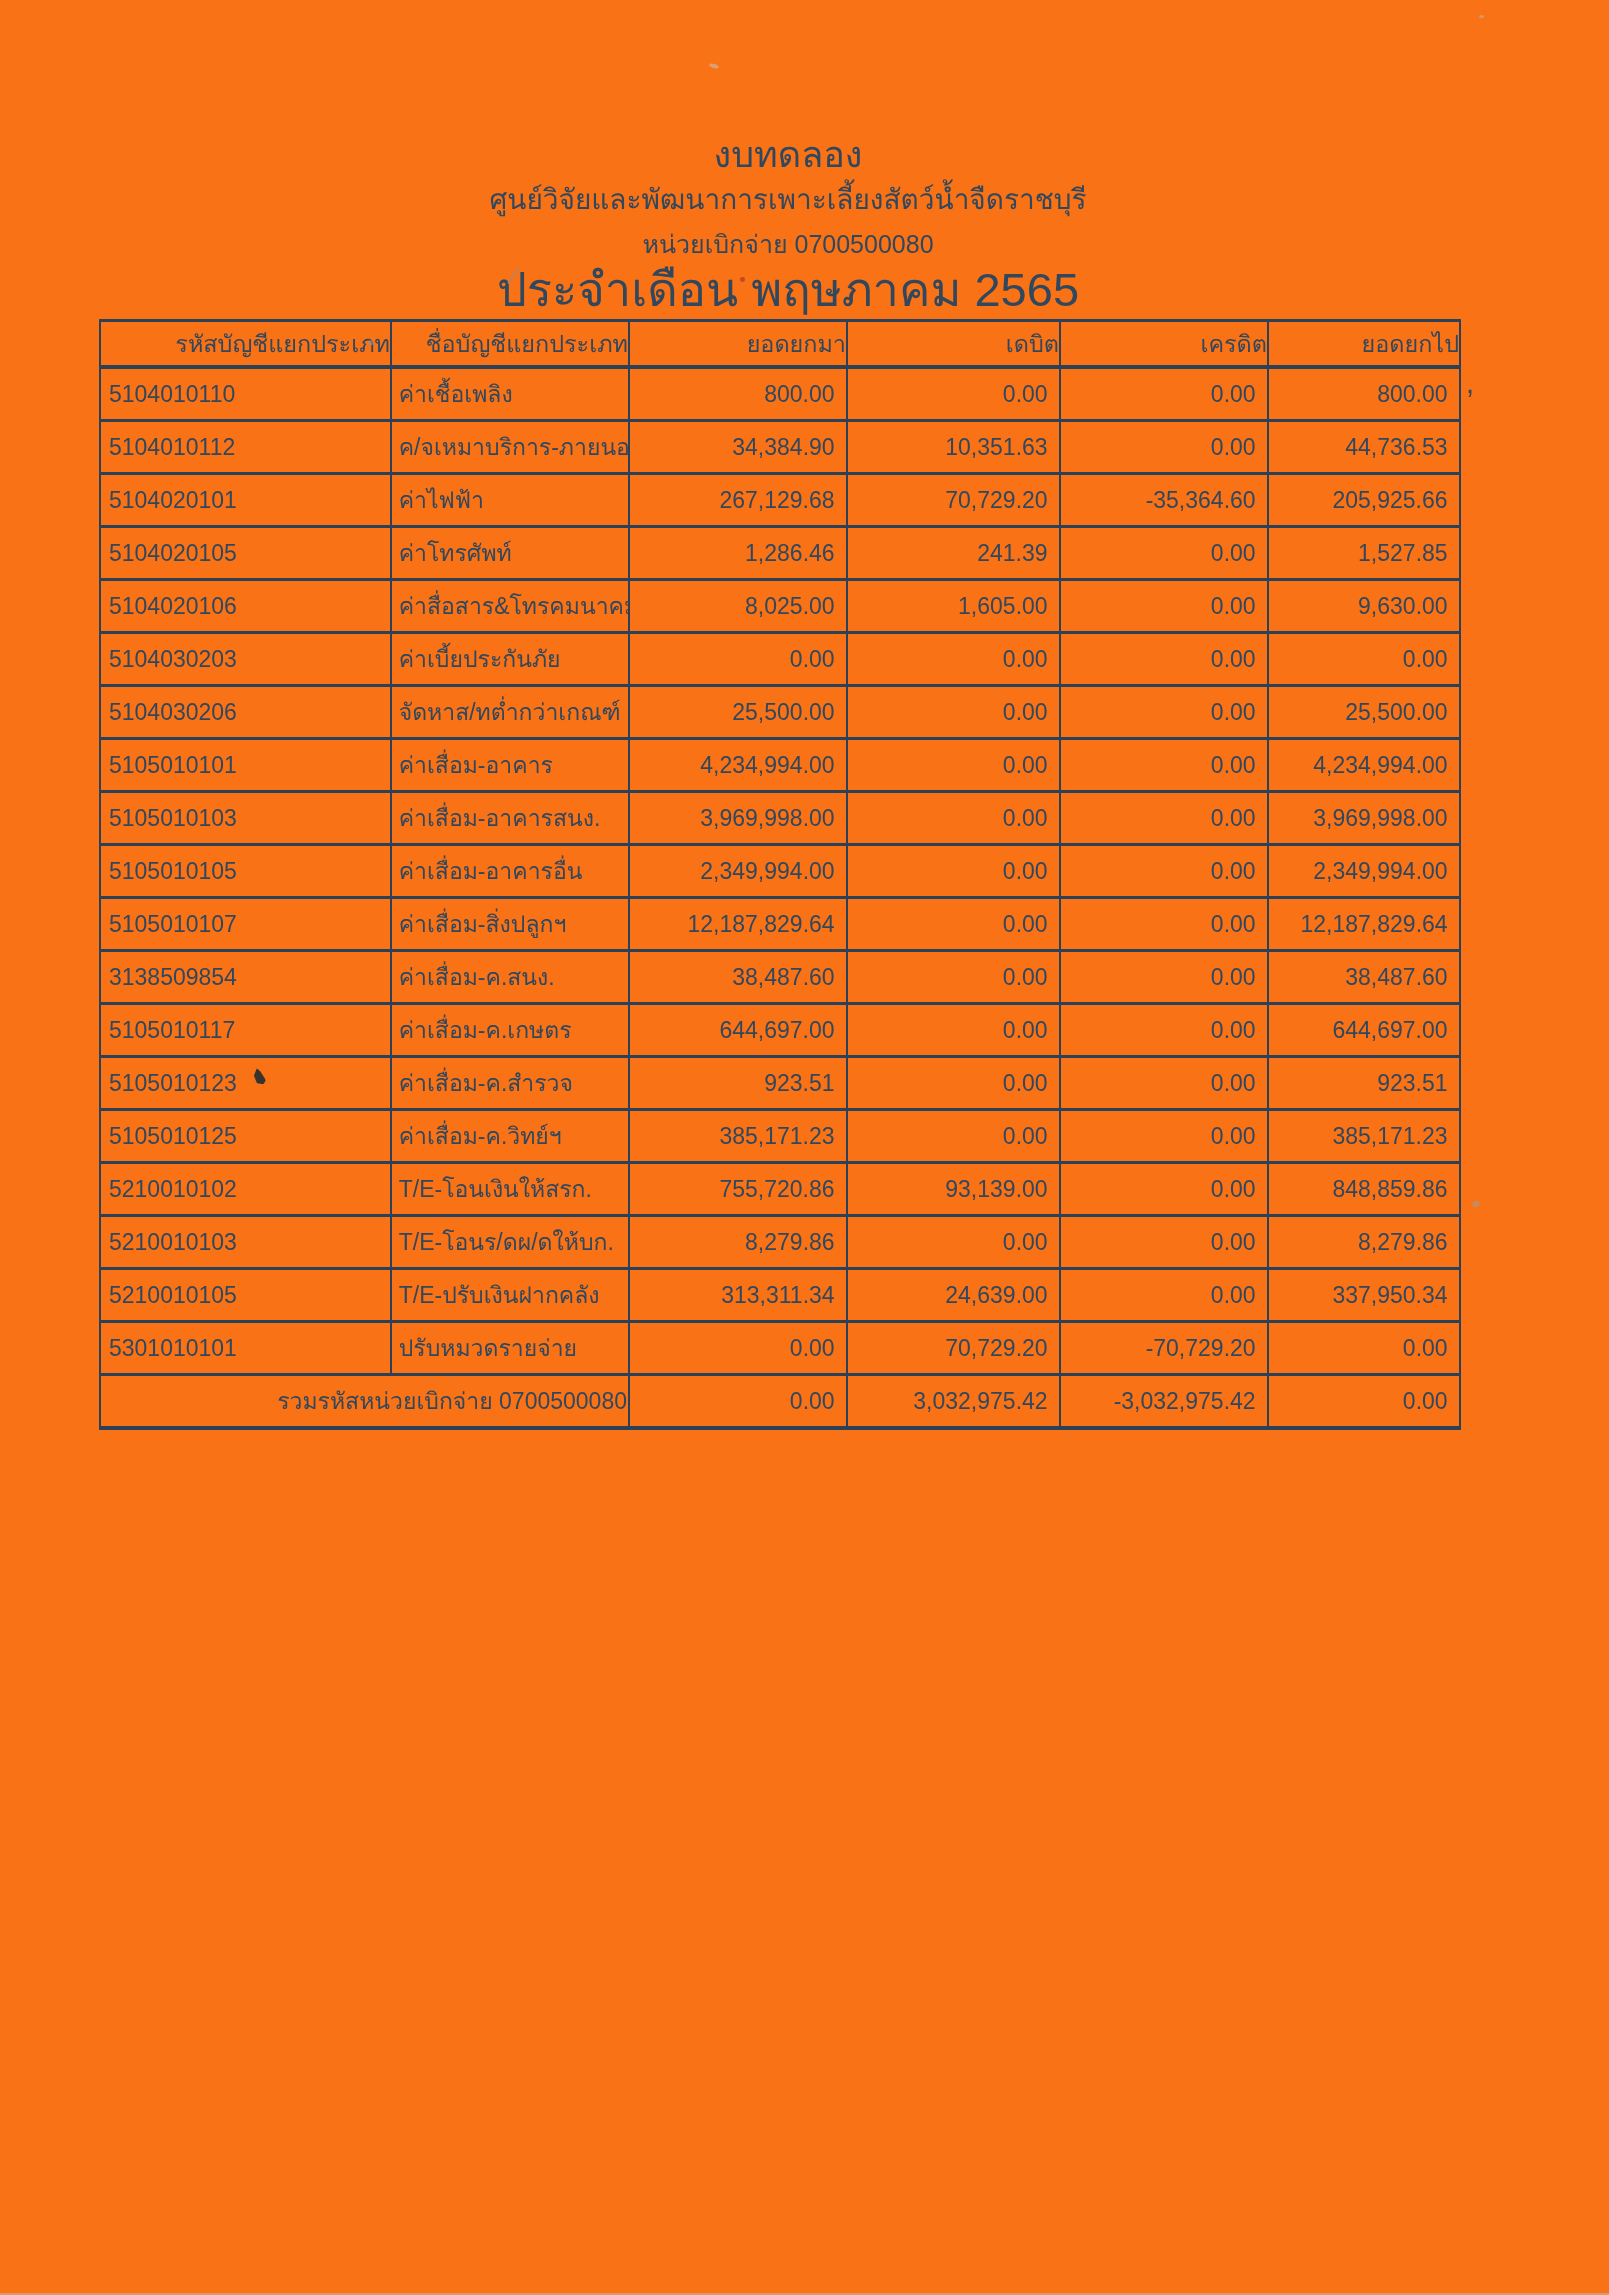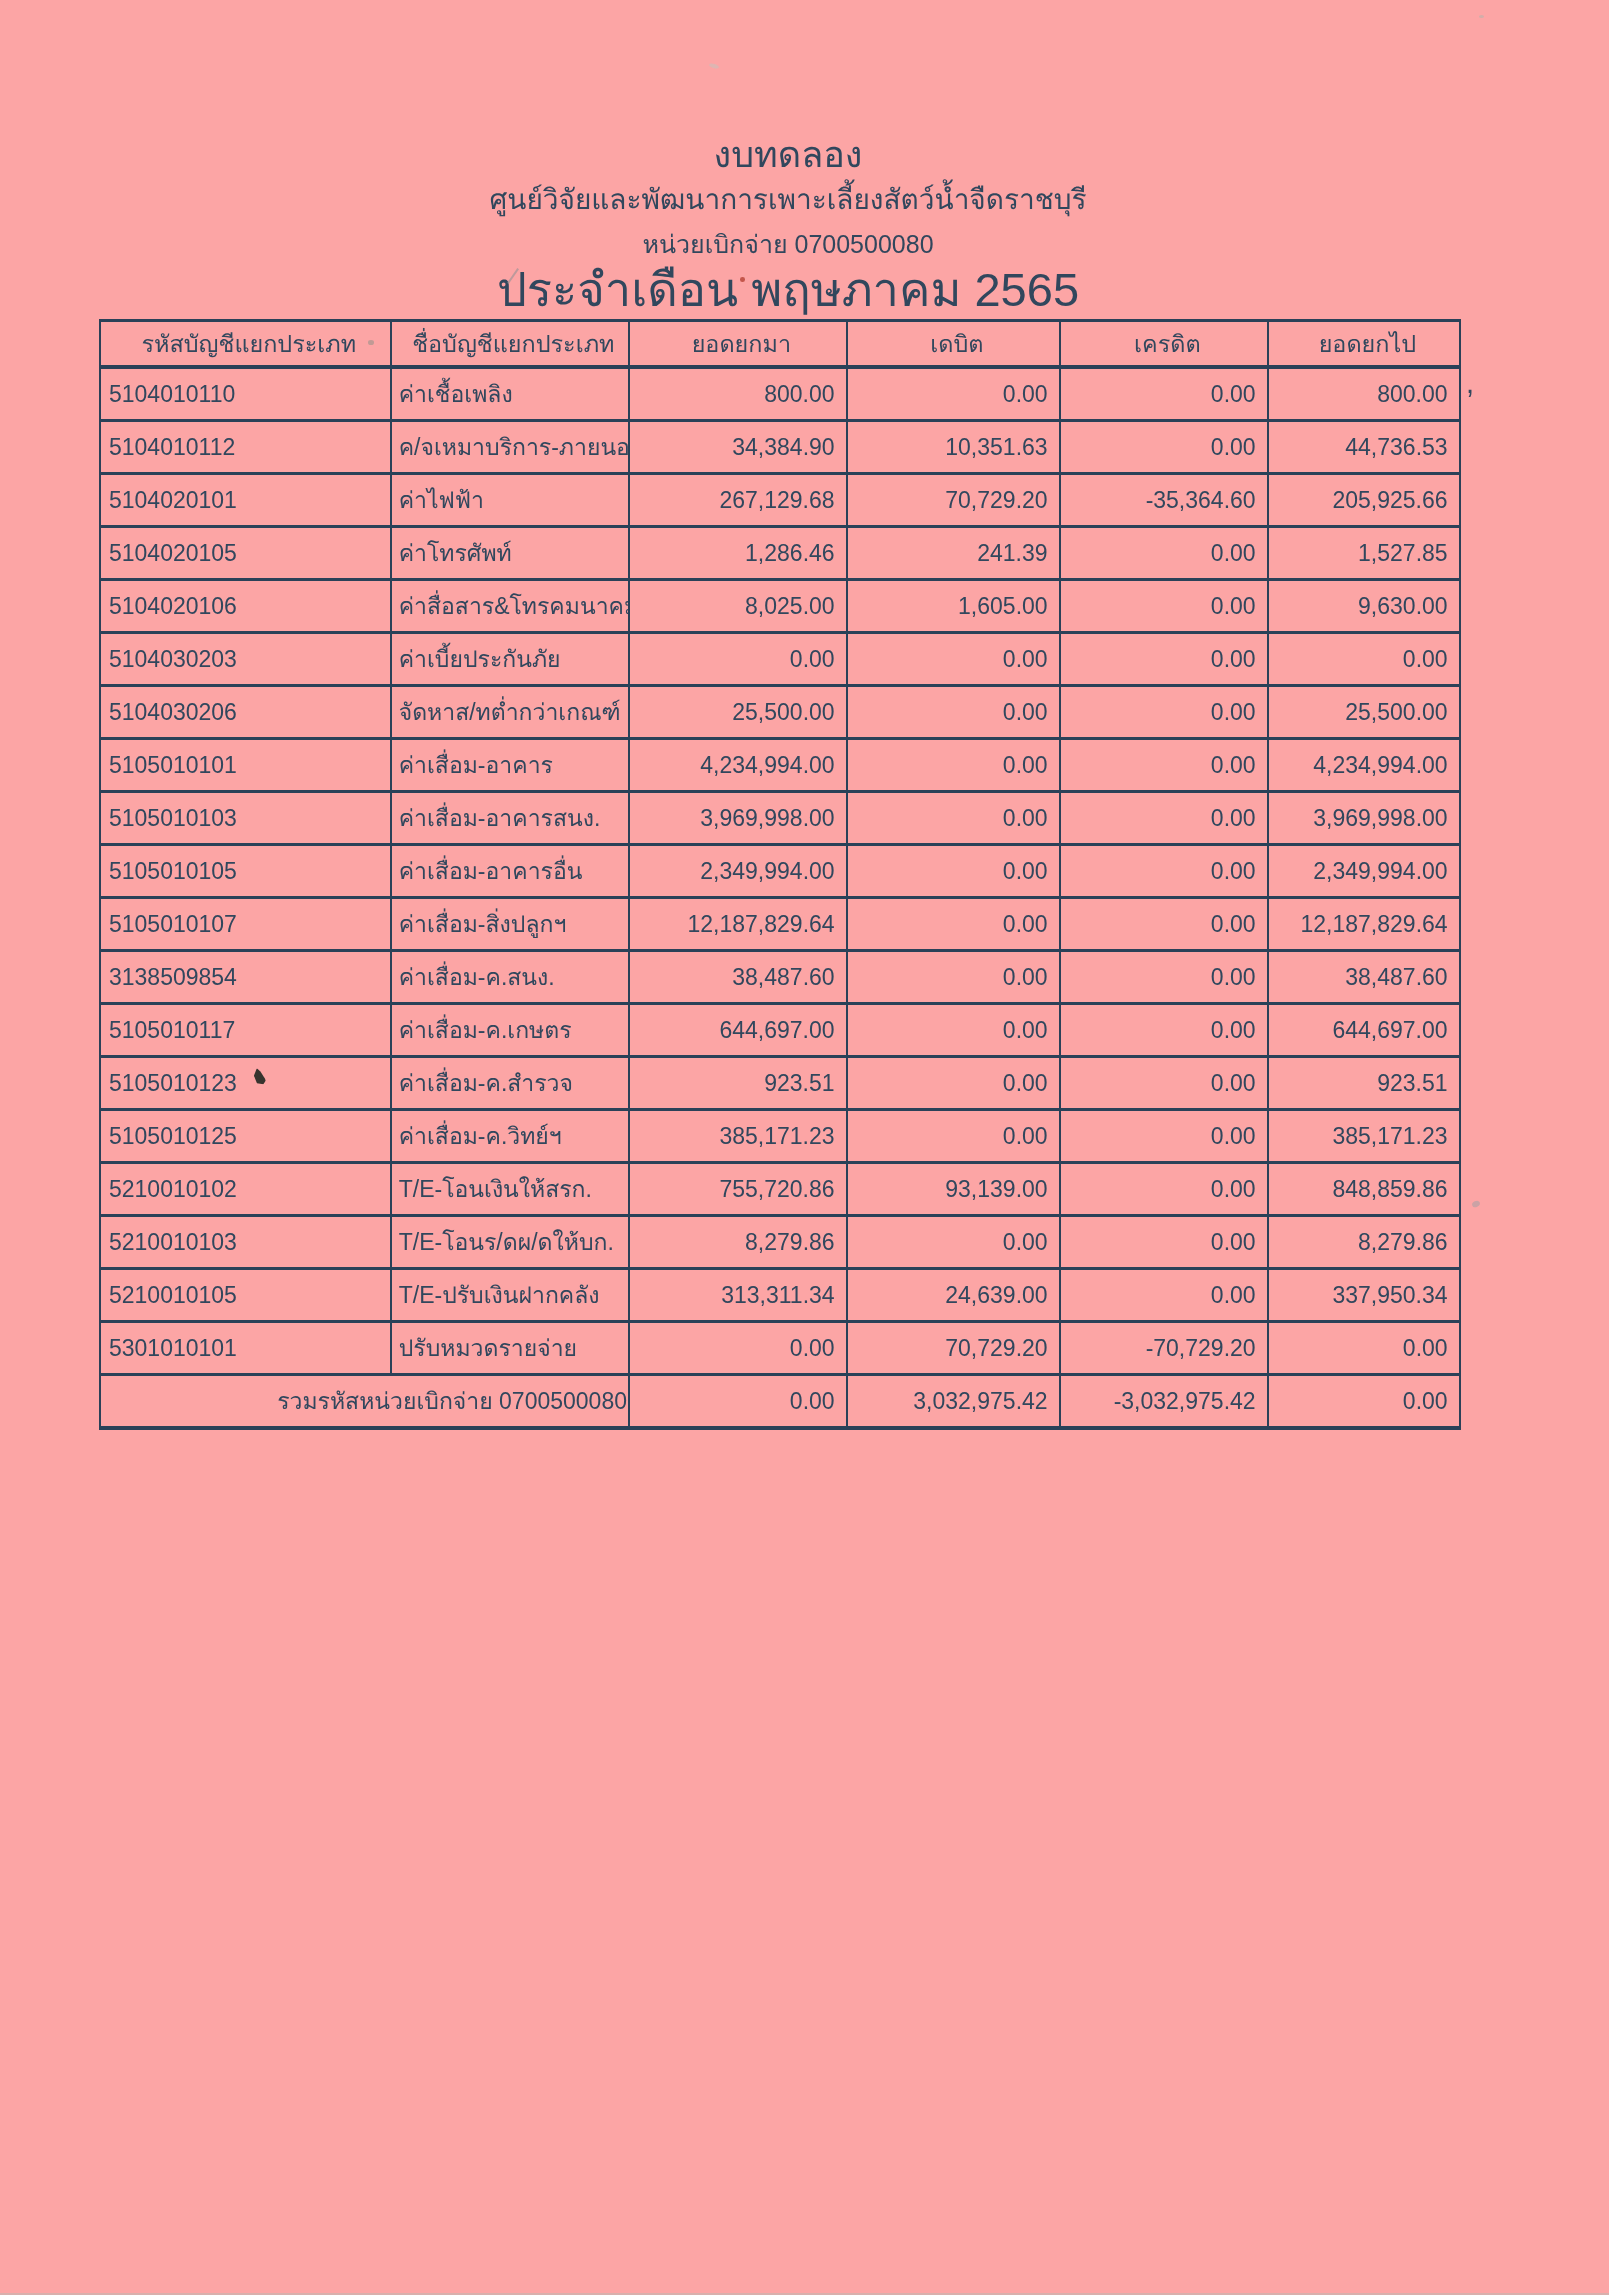--- a/index.html
+++ b/index.html
@@ -1,19 +1,19 @@
 <!DOCTYPE html>
 <html style="font-size:10.7px"><head>
 <meta charset="utf-8">
 <style>
   html,body{margin:0;padding:0;background:#e9e9e6;}
   .page{
     position:relative;
     width:1609px;height:2295px;
-    background:#fca5a5;
+    background:#f97316;
     font-family:"Liberation Sans",sans-serif;
     color:#31475d;
     overflow:hidden;
   }
   
   .title-block{
     position:absolute;left:100px;top:132px;width:1376px;
     text-align:center;
   }
   .tl{line-height:45px;white-space:nowrap;}
@@ -37,21 +37,21 @@
   .cell{
     border:2px solid #2a4158;
     border-top-width:3.3px;border-bottom-width:3.3px;
     overflow:hidden;white-space:nowrap;
     vertical-align:middle;
     font-weight:normal;
   }
   thead .cell{
     height:43px;
     border-bottom-width:4px;
-    text-align:center;padding:0 0 0 6.7px;
+    text-align:right;padding:0 0 0 6.7px;
     font-size:23.4px;
   }
   tbody .cell{height:48px;}
   tfoot .cell{height:48px;border-bottom-width:4px;}
   .code{text-align:left;padding-left:8px;}
   .name{text-align:left;padding-left:6.7px;}
   .num{text-align:right;padding-right:11.4px;}
   .total-label{text-align:right;padding-left:8px;}
   
   .art{position:absolute;pointer-events:none;}

